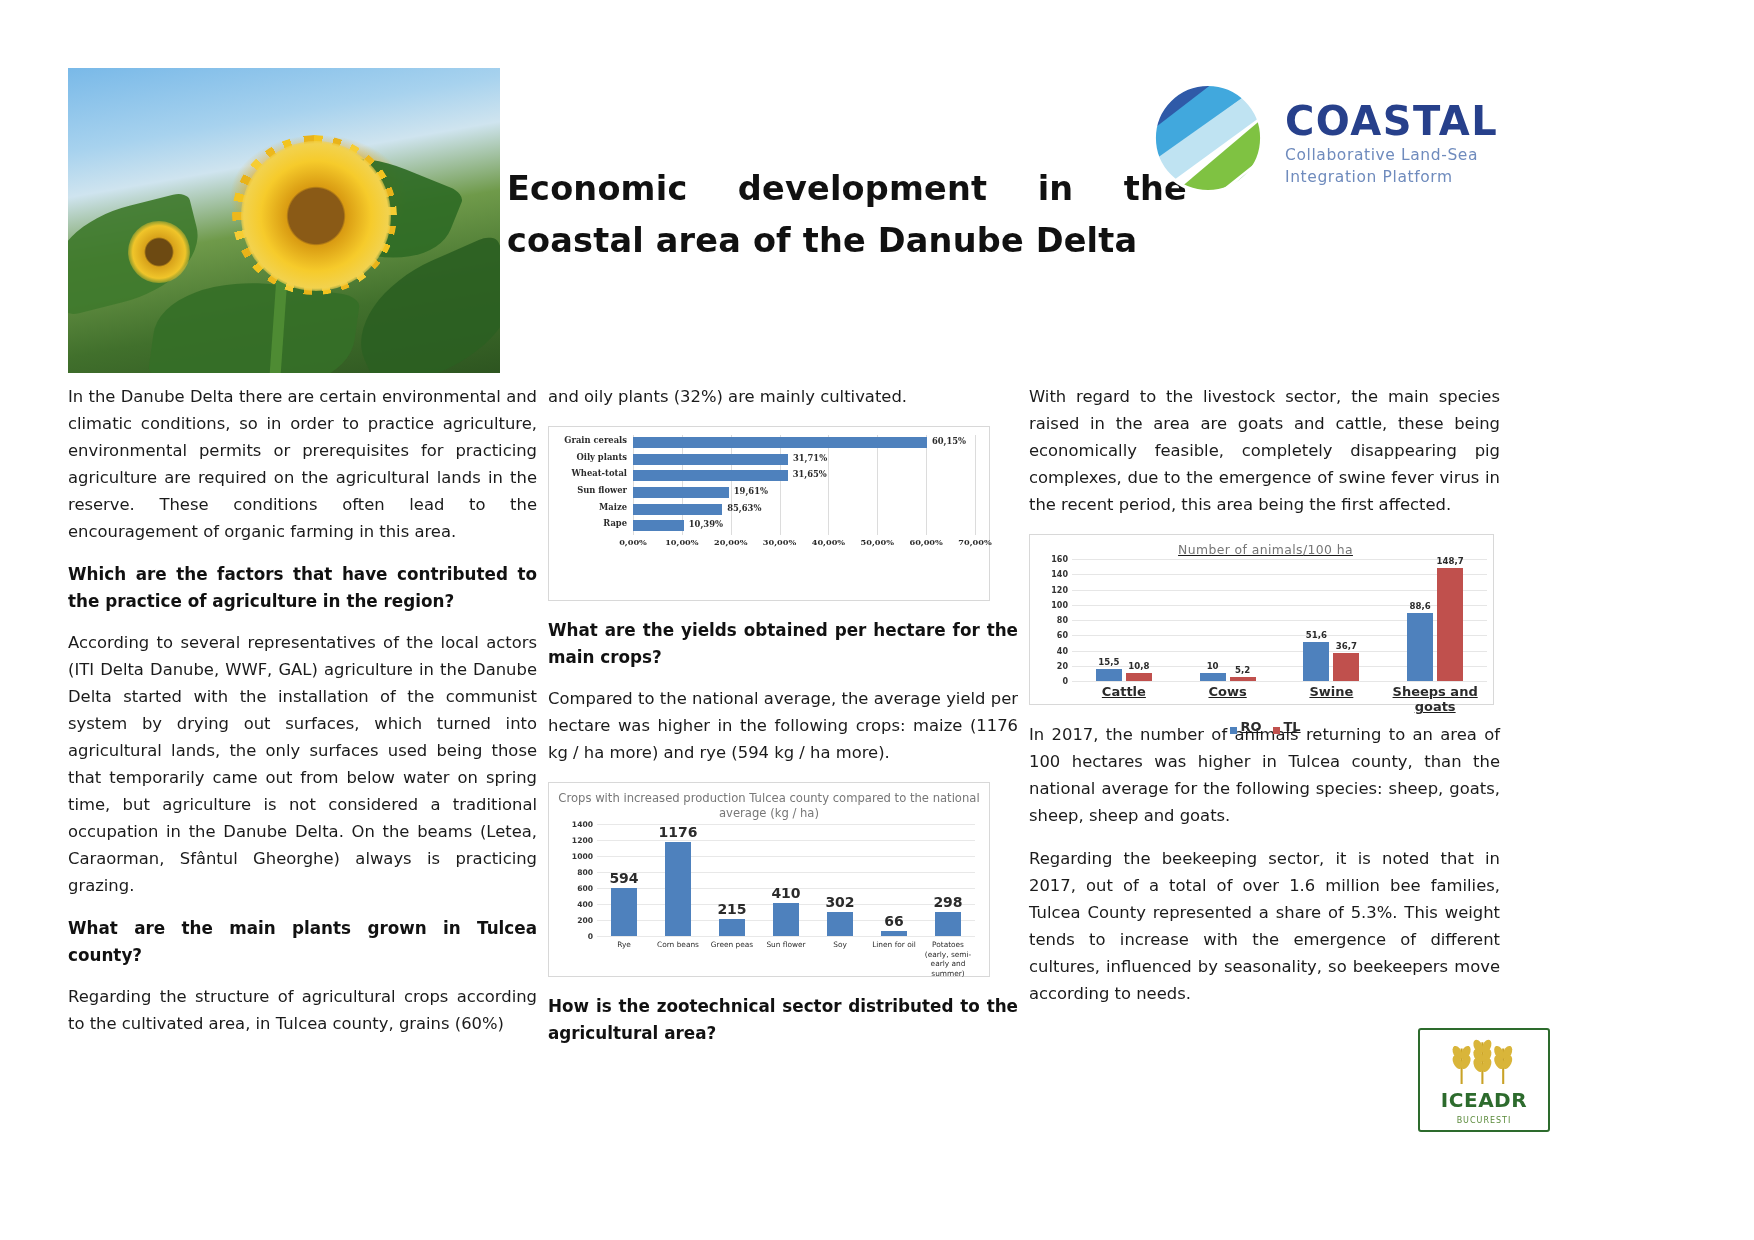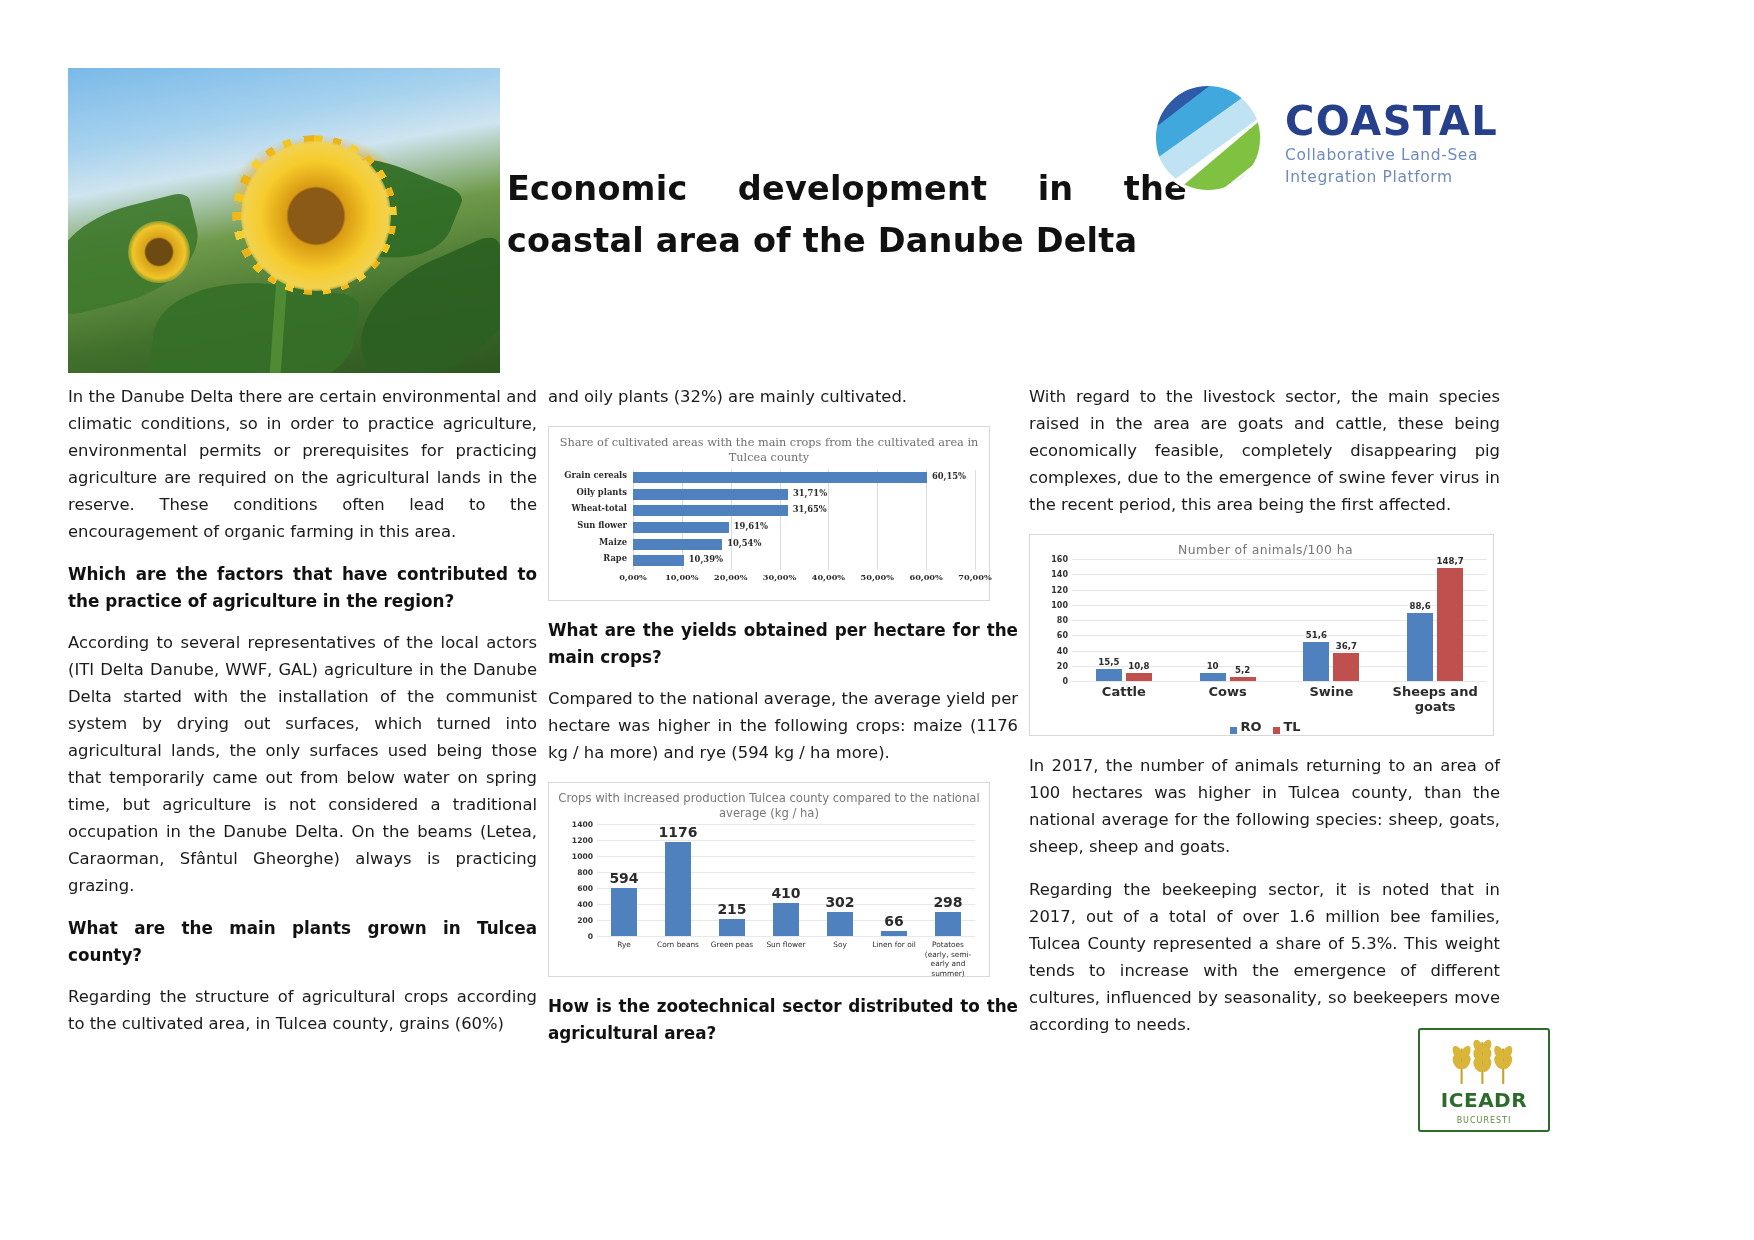--- a/index.html
+++ b/index.html
@@ -97,21 +97,21 @@
   .hb-label { position:absolute; right: calc(100% + 6px); top:-2px; white-space:nowrap;
     font-family:"DejaVu Serif", serif; font-weight:700; font-size:8.4px; color:#2b2b2b; }
   .hb-bar { position:absolute; left:0; top:0; height:11px; background:#4e81bd; }
   .hb-val { position:absolute; top:-1px; font-family:"DejaVu Serif", serif; font-weight:700;
     font-size:8.4px; color:#2b2b2b; white-space:nowrap; }
   .hb-axis { position: relative; margin-left:74px; margin-right:4px; height:16px; }
   .hb-tick { position:absolute; top:2px; transform: translateX(-50%); white-space:nowrap;
     font-family:"DejaVu Serif", serif; font-weight:700; font-size:8.2px; color:#2b2b2b; }
 
   
-  #chart2 { width: 465px; height: 202px; padding: 7px 0 4px 8px; }
+  #chart2 { width: 465px; height: 171px; padding: 7px 0 4px 8px; text-decoration: underline; }
   #chart2 .chart-title { font-family:"DejaVu Sans", sans-serif; font-size:12.4px; color:#767676;
     letter-spacing:.4px; margin-bottom: 2px; }
   .vb-area { position: relative; height: 122px; margin-left: 34px; margin-right: 6px; }
   .vb-ylab { position:absolute; right: calc(100% + 4px); transform: translateY(-50%);
     font-family:"DejaVu Sans", sans-serif; font-weight:700; font-size:8px; color:#333; }
   .vb-grid { position:absolute; left:0; right:0; height:1px; background:#e6e6e6; }
   .vb-groups { position:absolute; left:0; right:0; bottom:0; top:0; display:flex; }
   .vb-group { flex:1; position:relative; display:flex; align-items:flex-end; justify-content:center; gap:4px; }
   .vb-bar { width: 26px; position: relative; }
   .vb-bar.ro { background:#4e81bd; }
@@ -204,21 +204,20 @@
   <p class="qhead">Which are the factors that have contributed to the practice of agriculture in the region?</p>
   <p class="body">According to several representatives of the local actors (ITI Delta Danube, WWF, GAL) agriculture in the Danube Delta started with the installation of the communist system by drying out surfaces, which turned into agricultural lands, the only surfaces used being those that temporarily came out from below water on spring time, but agriculture is not considered a traditional occupation in the Danube Delta. On the beams (Letea, Caraorman, Sfântul Gheorghe) always is practicing grazing.</p>
   <p class="qhead">What are the main plants grown in Tulcea county?</p>
   <p class="body">Regarding the structure of agricultural crops according to the cultivated area, in Tulcea county, grains (60%)</p>
 </div>
 
 <div class="col col-2">
   <p class="body">and oily plants (32%) are mainly cultivated.</p>
 
   <div class="chart-box" id="chart1">
-    <div class="chart-title">Share of cultivated areas with the main crops from the cultivated area in Tulcea county</div>
     <div class="hb-plot">
       <div class="hb-grid" id="c1-grid">
           <i style="left: 0%;"></i>
           <i style="left: 14.2857%;"></i>
           <i style="left: 28.5714%;"></i>
           <i style="left: 42.8571%;"></i>
           <i style="left: 57.1429%;"></i>
           <i style="left: 71.4286%;"></i>
           <i style="left: 85.7143%;"></i>
           <i style="left: 100%;"></i>
@@ -240,21 +239,21 @@
             <div class="hb-val" style="left: calc(45.2143% + 5px);">31,65%</div>
           </div>
           <div class="hb-row" style="top: 52px;">
             <div class="hb-label">Sun flower</div>
             <div class="hb-bar" style="width: 28.0143%;"></div>
             <div class="hb-val" style="left: calc(28.0143% + 5px);">19,61%</div>
           </div>
           <div class="hb-row" style="top: 68.6667px;">
             <div class="hb-label">Maize</div>
             <div class="hb-bar" style="width: 26.0714%;"></div>
-            <div class="hb-val" style="left: calc(26.0714% + 5px);">10,54%</div>
+            <div class="hb-val" style="left: calc(26.0714% + 5px);">85,63%</div>
           </div>
           <div class="hb-row" style="top: 85.3333px;">
             <div class="hb-label">Rape</div>
             <div class="hb-bar" style="width: 14.8429%;"></div>
             <div class="hb-val" style="left: calc(14.8429% + 5px);">10,39%</div>
           </div>
         </div>
     </div>
     <div class="hb-axis" id="c1-axis">
         <div class="hb-tick" style="left: 0%;">0,00%</div>

